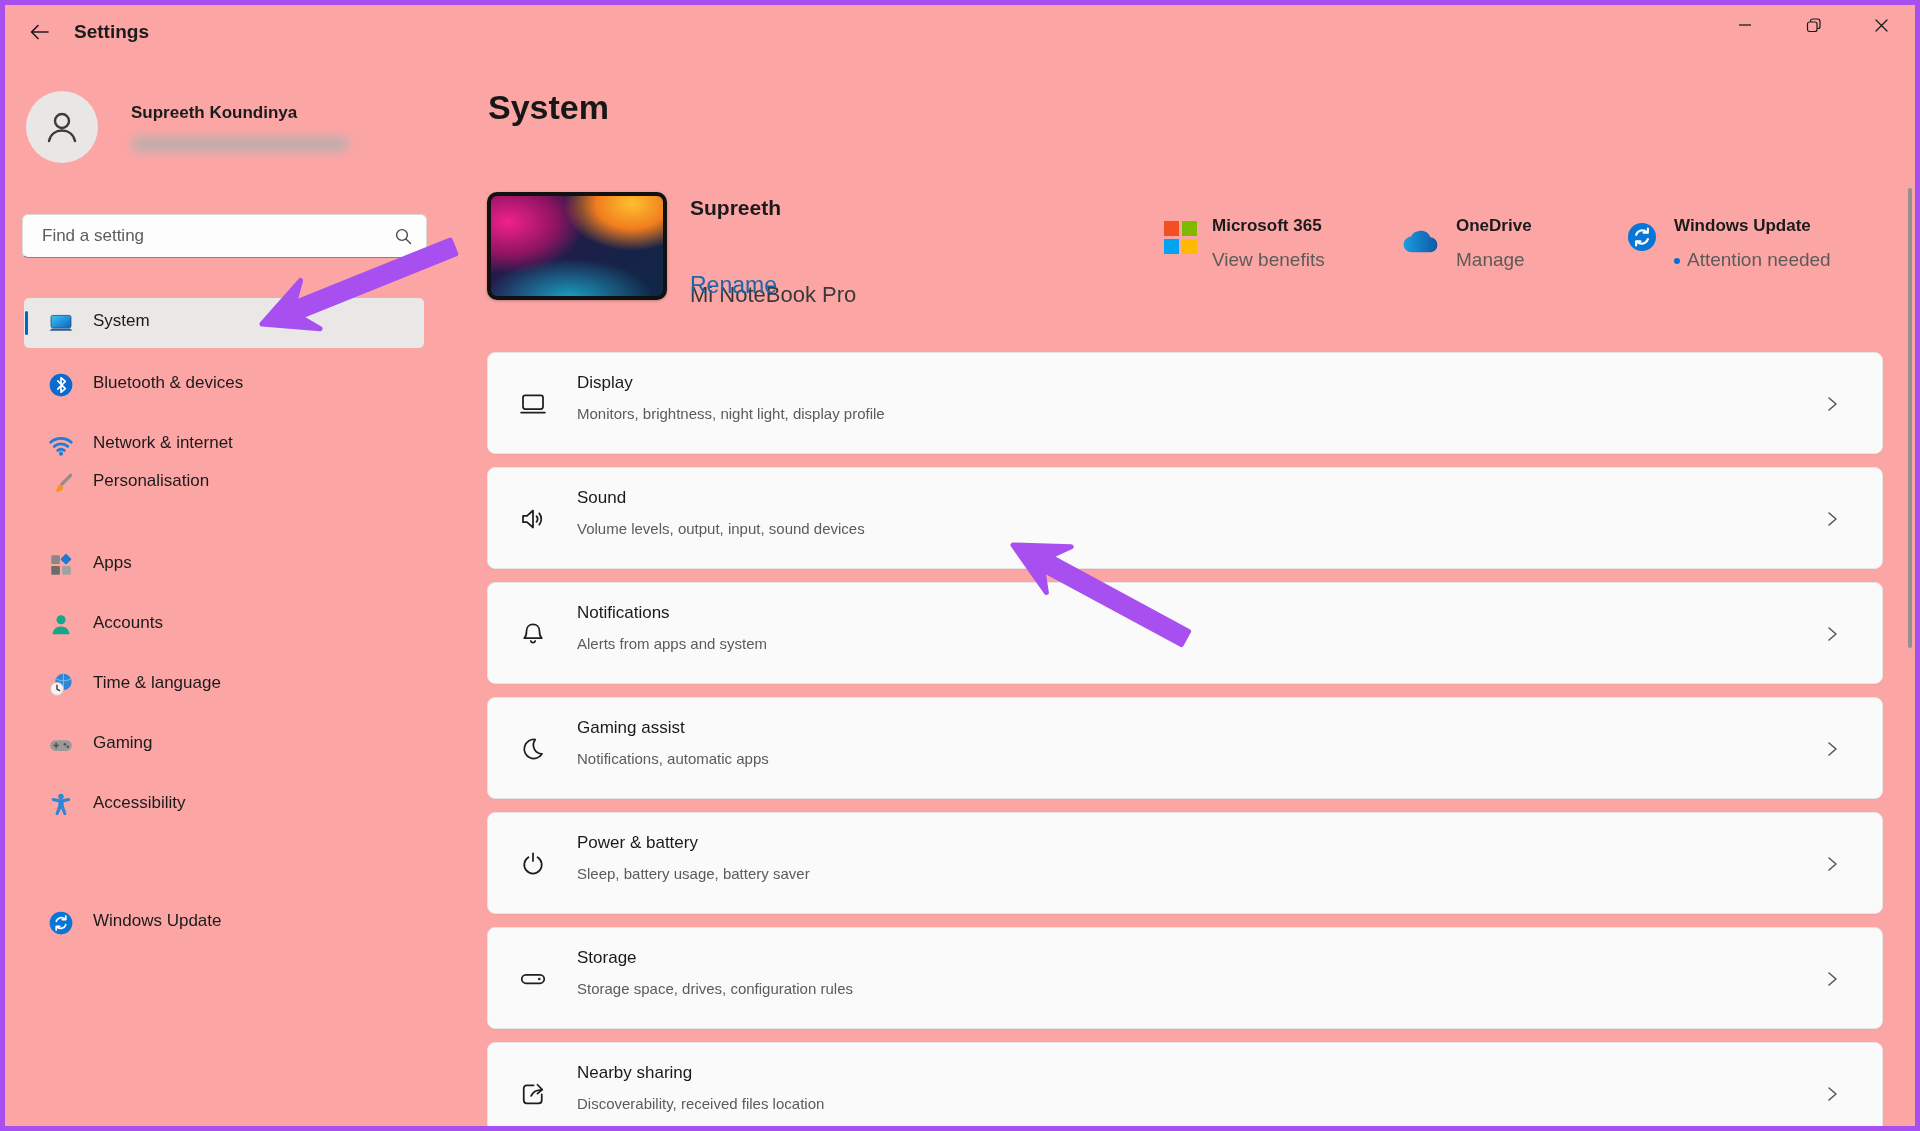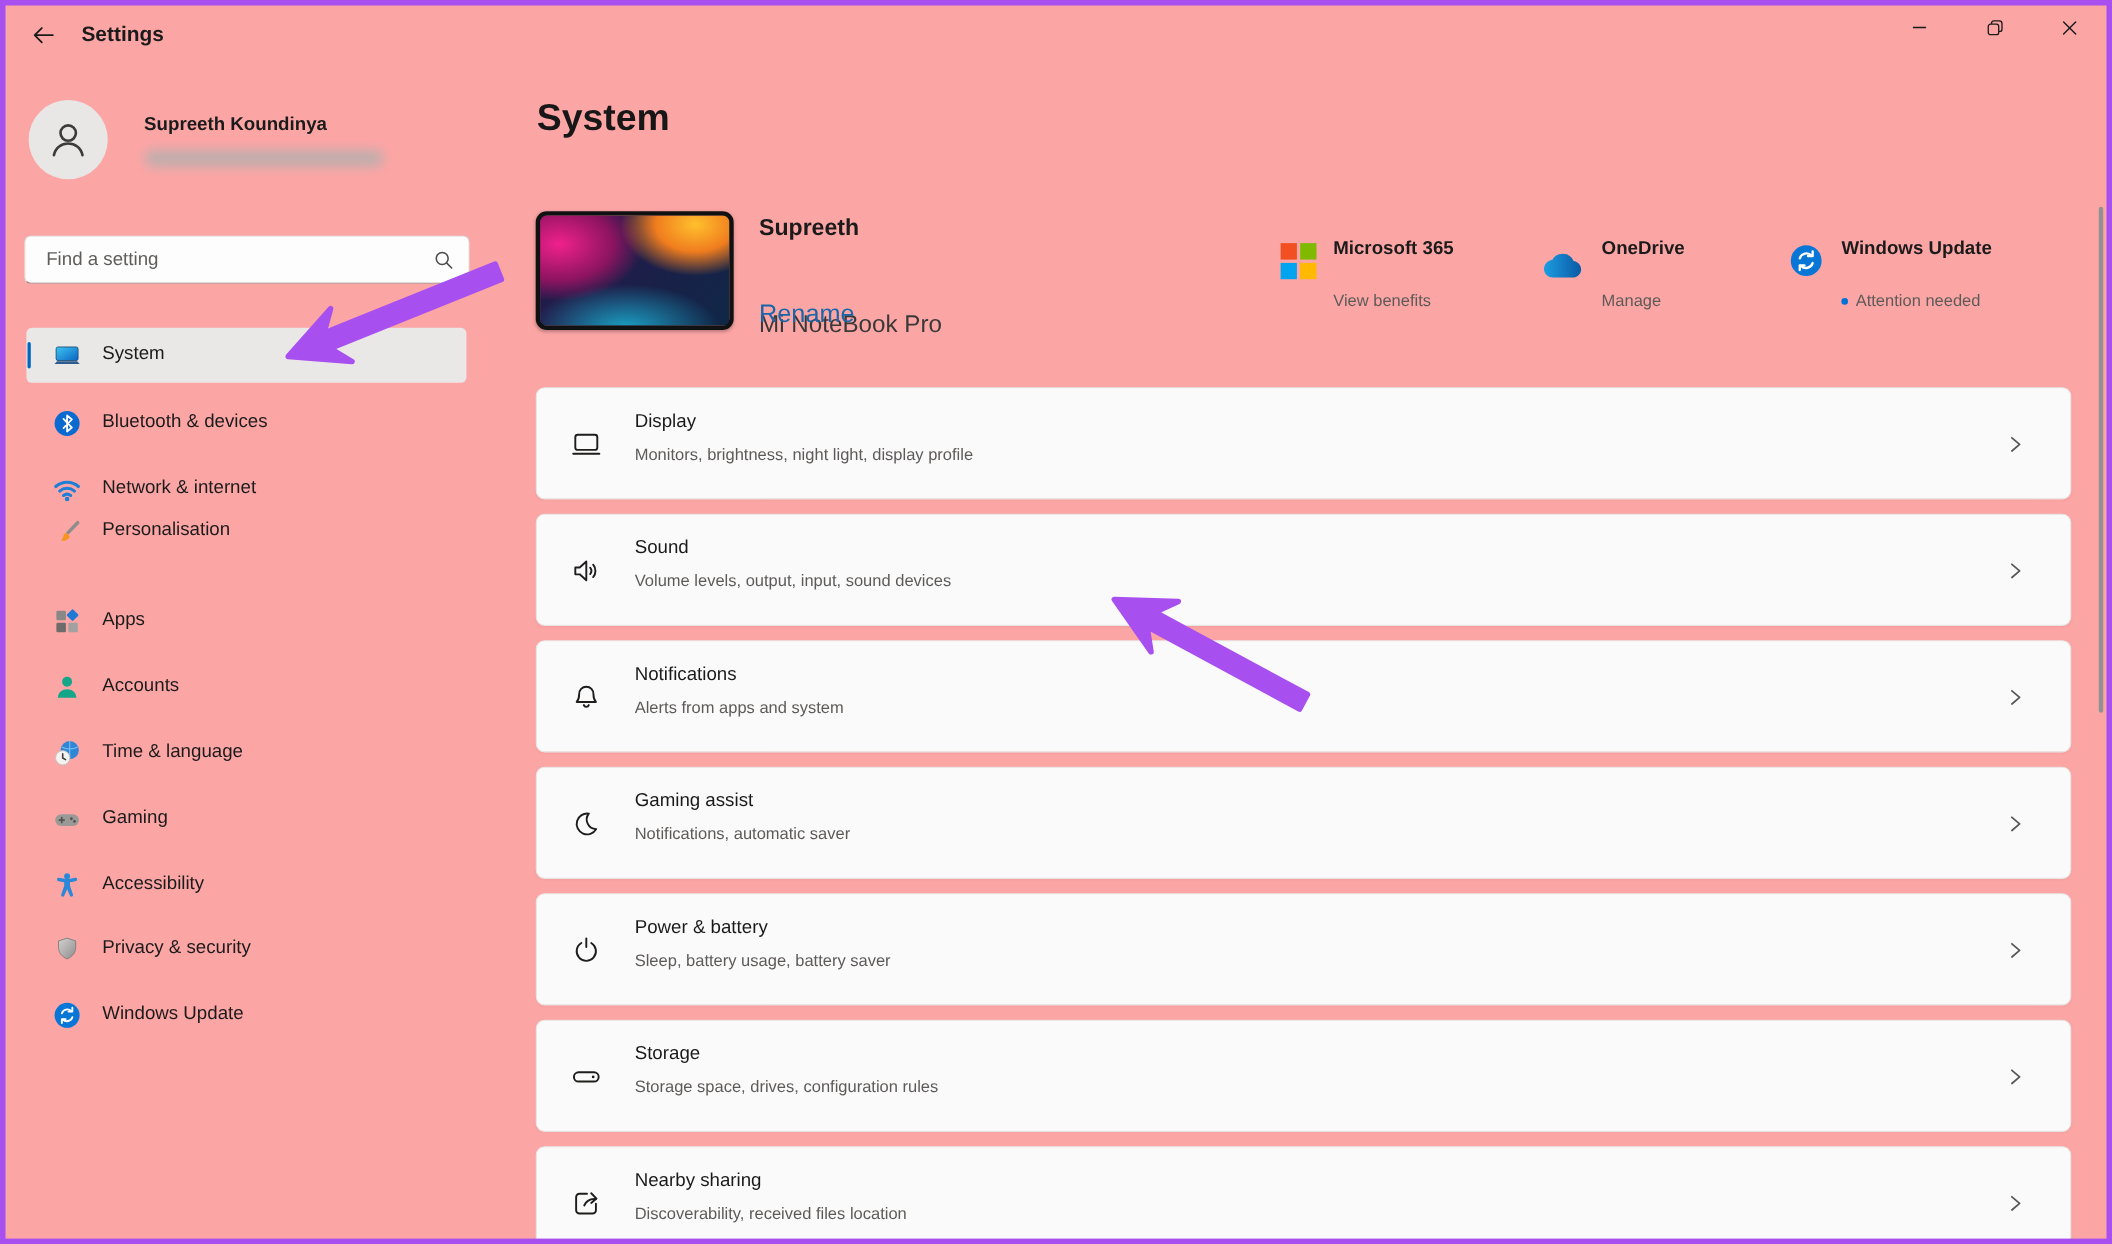--- a/index.html
+++ b/index.html
@@ -38,21 +38,21 @@
            radial-gradient(55% 65% at 82% 8%, #ffc02e 0%, #f07d1e 38%, rgba(240,125,30,0) 72%),
            radial-gradient(62% 72% at 10% 26%, #f0218c 0%, rgba(196,16,108,.65) 46%, rgba(196,16,108,0) 72%),
            radial-gradient(75% 60% at 45% 102%, #1b9fc4 0%, rgba(27,159,196,0) 66%),
            linear-gradient(135deg,#2a164b,#0f2747);
          box-shadow:0 1px 3px rgba(0,0,0,.25);}
   .dev-name{left:690px;top:196px;font-size:21px;font-weight:700;color:#1b1b1b;}
   .dev-model{left:690px;top:238px;font-size:22px;color:#3a3938;margin-top:44px;}
   .rename{left:690px;top:272px;font-size:23px;color:#1a66a8;}
   
   .acct-title{font-size:17px;font-weight:700;color:#1b1b1b;white-space:nowrap;}
-  .acct-sub{font-size:15px;color:#5d5b59;white-space:nowrap;margin-top:16px;}
+  .acct-sub{font-size:19px;color:#5d5b59;white-space:nowrap;}
   .dot{display:inline-block;width:6px;height:6px;border-radius:50%;background:#0070d6;vertical-align:middle;margin-right:7px;}
   
   .card{left:487px;width:1396px;height:102px;background:#fbfafa;border:1px solid #e7e5e3;border-radius:8px;
         box-sizing:border-box;box-shadow:0 1px 2px rgba(0,0,0,.03);}
   .card-ico{position:absolute;left:30px;top:36px;width:30px;height:30px;}
   .card-title{position:absolute;left:89px;top:20px;font-size:17px;color:#1a1a1a;}
   .card-sub{position:absolute;left:89px;top:52px;font-size:15px;color:#5d5b59;}
   .card-chev{position:absolute;right:42px;top:42px;}
   
   .scroll-thumb{left:1908px;top:188px;width:4px;height:460px;background:#929090;border-radius:2px;z-index:30;}
@@ -215,34 +215,20 @@
   <div class="abs nav-item" style="top:780px;">
     <span class="nav-ico">
       <svg width="26" height="26" viewBox="0 0 24 24" fill="#2b88d8">
           <circle cx="12" cy="4.2" r="2.5"></circle>
           <path d="M4.4 8.2a1.35 1.35 0 0 1 .7-2.6c2.3.6 4.6 1 6.9 1s4.6-.4 6.9-1a1.35 1.35 0 0 1 .7 2.6c-1.7.5-3.4.8-5.1 1l-.1 3 2.6 7.6a1.4 1.4 0 0 1-2.6.9L12 15.2l-2.4 5.5a1.4 1.4 0 0 1-2.6-.9l2.6-7.6-.1-3c-1.7-.2-3.4-.5-5.1-1z"></path>
         </svg>
     </span>
     <span class="nav-label">Accessibility</span>
   </div>
 
-  <div class="abs nav-item" style="top:838px;">
-    <span class="nav-ico">
-      <svg width="26" height="26" viewBox="0 0 24 24">
-          <defs>
-            <linearGradient id="lg2" x1="0" y1="0" x2="1" y2="1">
-              <stop offset="0" stop-color="#d4d2d0"></stop>
-              <stop offset="1" stop-color="#8f8d8b"></stop>
-            </linearGradient>
-          </defs>
-          <path d="M12 2.6 19.2 5v5.3c0 4.7-3 8-7.2 9.8C7.8 18.3 4.8 15 4.8 10.3V5z" fill="url(#lg2)" stroke="#7a7876" stroke-width=".7"></path>
-        </svg>
-    </span>
-    <span class="nav-label">Privacy &amp; security</span>
-  </div>
 
   <div class="abs nav-item" style="top:898px;">
     <span class="nav-ico">
       <svg width="26" height="26" viewBox="0 0 24 24">
           <circle cx="12" cy="12" r="10.5" fill="#0876d6"></circle>
           <path d="M7.6 10.4a4.8 4.8 0 0 1 8-1.9" fill="none" stroke="#fff" stroke-width="1.6" stroke-linecap="round"></path>
           <path d="M16.4 5.6v3.2h-3.2" fill="none" stroke="#fff" stroke-width="1.6" stroke-linecap="round" stroke-linejoin="round"></path>
           <path d="M16.4 13.6a4.8 4.8 0 0 1-8 1.9" fill="none" stroke="#fff" stroke-width="1.6" stroke-linecap="round"></path>
           <path d="M7.6 18.4v-3.2h3.2" fill="none" stroke="#fff" stroke-width="1.6" stroke-linecap="round" stroke-linejoin="round"></path>
         </svg>
@@ -349,21 +335,21 @@
       </span>
   </div>
 
   <div class="abs card" style="top:697px;">
     <span class="card-ico">
       <svg width="30" height="30" viewBox="0 0 24 24" fill="none" stroke="#1f1e1d" stroke-width="1.4" stroke-linecap="round" stroke-linejoin="round">
           <path d="M13.8 4.5a7.6 7.6 0 1 0 5.4 11.3A7 7 0 0 1 13.8 4.5z"></path>
         </svg>
     </span>
     <span class="card-title">Gaming assist</span>
-    <span class="card-sub">Notifications, automatic saver</span>
+    <span class="card-sub">Notifications, automatic apps</span>
     <span class="card-chev">
         <svg width="16" height="18" viewBox="0 0 16 18">
           <path d="M5 3l7 6-7 6" fill="none" stroke="#5a5856" stroke-width="1.6" stroke-linecap="round" stroke-linejoin="round"></path>
         </svg>
       </span>
   </div>
 
   <div class="abs card" style="top:812px;">
     <span class="card-ico">
       <svg width="30" height="30" viewBox="0 0 24 24" fill="none" stroke="#1f1e1d" stroke-width="1.4" stroke-linecap="round">

